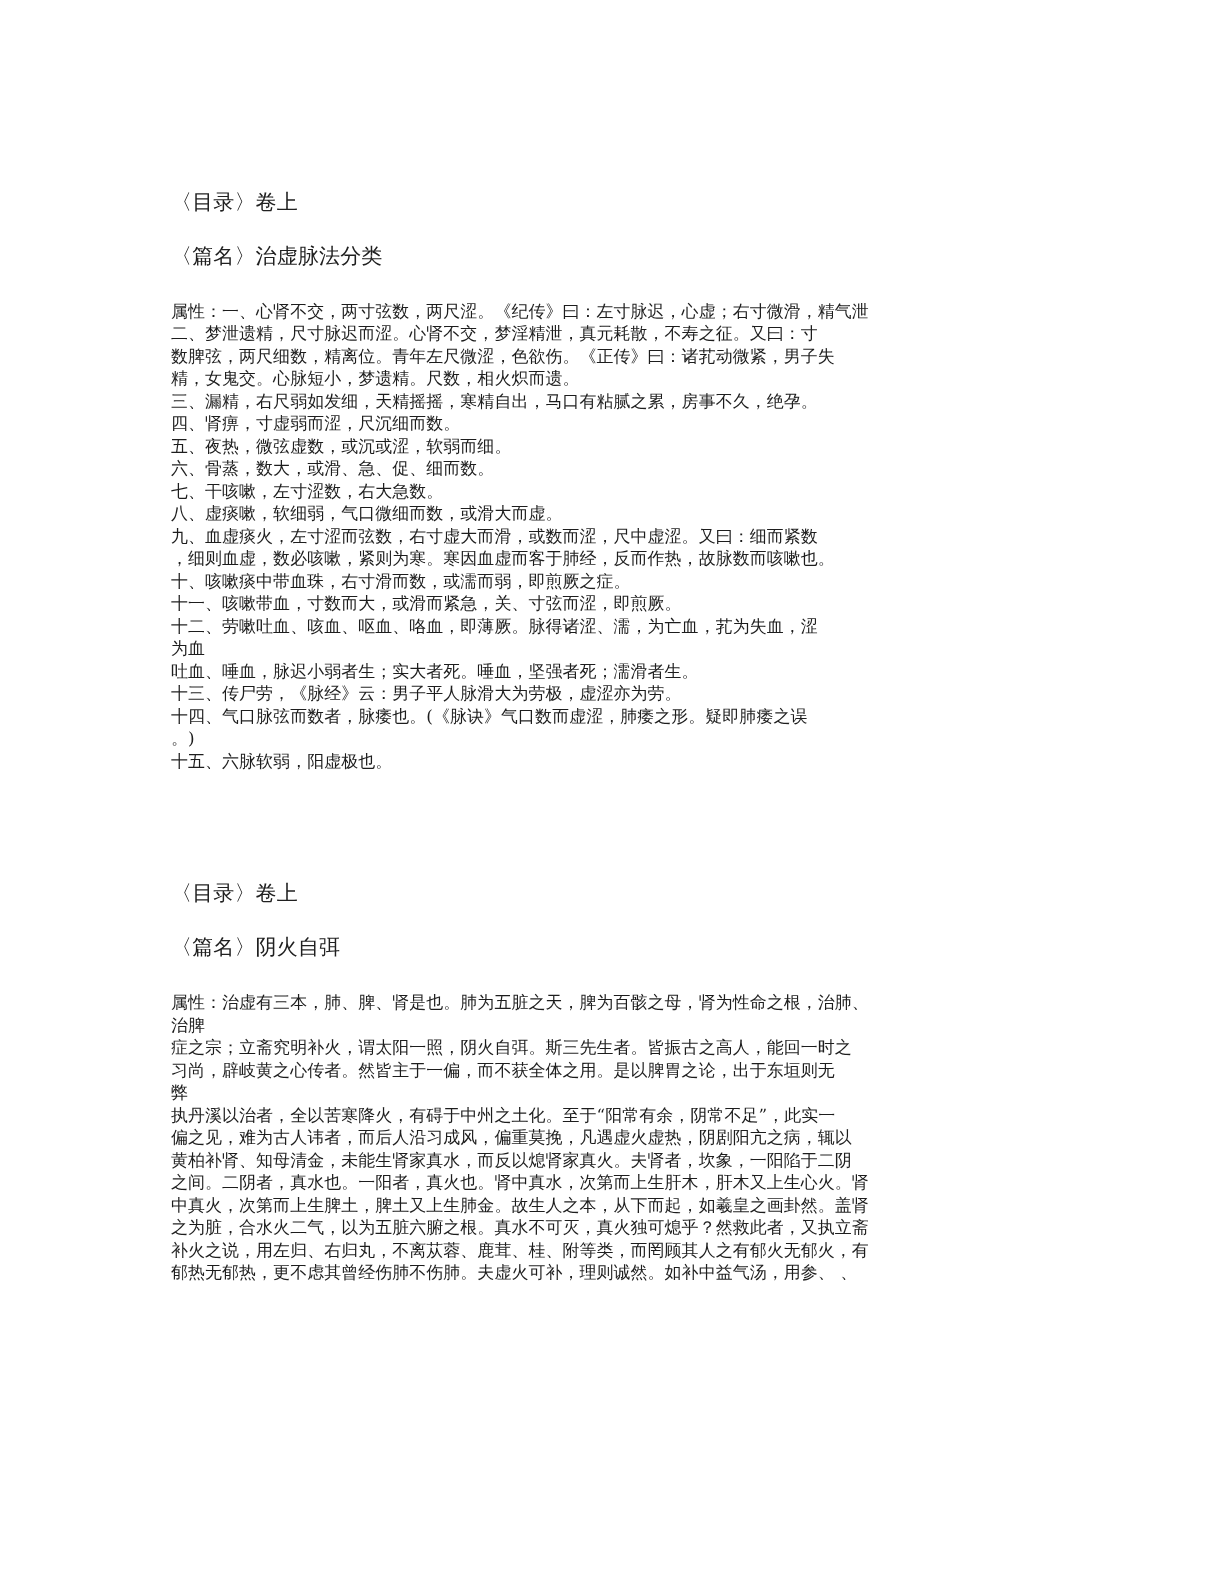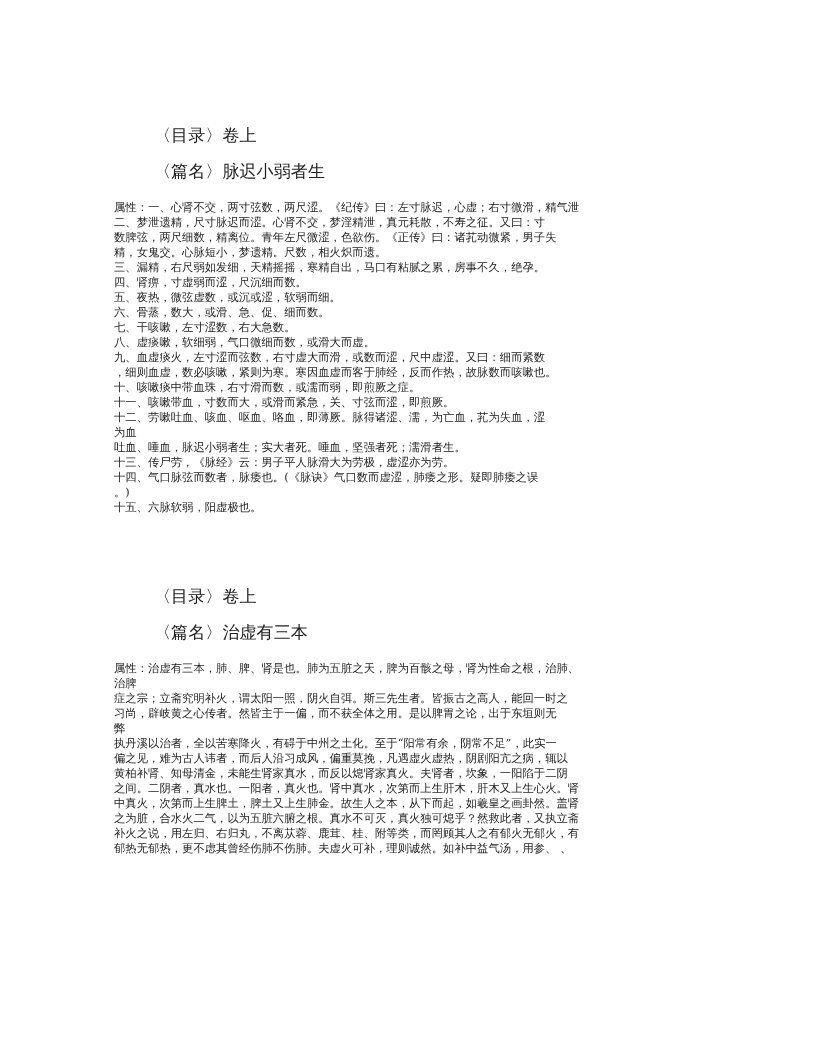--- a/index.html
+++ b/index.html
@@ -25,26 +25,25 @@
     position: absolute;
     left: 114px;
     top: 128px;
     width: 590px;
   }
   .section {
     margin: 0 0 0 0;
   }
   .toc-line,
   .title-line {
-    font-size: 17px;
+    font-size: 14px;
     line-height: 15px;
     letter-spacing: 0.1px;
     white-space: pre;
     color: #202020;
-    margin-left: 40px;
   }
   .toc-line {
     margin-bottom: 21px;
   }
   .title-line {
     margin-bottom: 21px;
   }
   .body-text {
     font-size: 11.3px;
     line-height: 15px;
@@ -59,21 +58,21 @@
   }
 </style>
 </head>
 <body style="background: rgb(255, 255, 255); color: rgb(29, 29, 29);">
 
 <div class="page">
   <div class="content">
 
     <div class="section">
       <div class="toc-line">〈目录〉卷上</div>
-      <div class="title-line">〈篇名〉脉迟小弱者生</div>
+      <div class="title-line">〈篇名〉治虚脉法分类</div>
       <div class="body-text">属性：一、心肾不交，两寸弦数，两尺涩。《纪传》曰：左寸脉迟，心虚；右寸微滑，精气泄
 二、梦泄遗精，尺寸脉迟而涩。心肾不交，梦淫精泄，真元耗散，不寿之征。又曰：寸
 数脾弦，两尺细数，精离位。青年左尺微涩，色欲伤。《正传》曰：诸芤动微紧，男子失
 精，女鬼交。心脉短小，梦遗精。尺数，相火炽而遗。
 三、漏精，右尺弱如发细，天精摇摇，寒精自出，马口有粘腻之累，房事不久，绝孕。
 四、肾痹，寸虚弱而涩，尺沉细而数。
 五、夜热，微弦虚数，或沉或涩，软弱而细。
 六、骨蒸，数大，或滑、急、促、细而数。
 七、干咳嗽，左寸涩数，右大急数。
 八、虚痰嗽，软细弱，气口微细而数，或滑大而虚。
@@ -87,21 +86,21 @@
 十三、传尸劳，《脉经》云：男子平人脉滑大为劳极，虚涩亦为劳。
 十四、气口脉弦而数者，脉痿也。(《脉诀》气口数而虚涩，肺痿之形。疑即肺痿之误
 。)
 十五、六脉软弱，阳虚极也。</div>
     </div>
 
     <div class="section-gap"></div>
 
     <div class="section">
       <div class="toc-line">〈目录〉卷上</div>
-      <div class="title-line">〈篇名〉治虚有三本</div>
+      <div class="title-line">〈篇名〉阴火自弭</div>
       <div class="body-text">属性：治虚有三本，肺、脾、肾是也。肺为五脏之天，脾为百骸之母，肾为性命之根，治肺、
 治脾
 症之宗；立斋究明补火，谓太阳一照，阴火自弭。斯三先生者。皆振古之高人，能回一时之
 习尚，辟岐黄之心传者。然皆主于一偏，而不获全体之用。是以脾胃之论，出于东垣则无
 弊
 执丹溪以治者，全以苦寒降火，有碍于中州之土化。至于“阳常有余，阴常不足”，此实一
 偏之见，难为古人讳者，而后人沿习成风，偏重莫挽，凡遇虚火虚热，阴剧阳亢之病，辄以
 黄柏补肾、知母清金，未能生肾家真水，而反以熄肾家真火。夫肾者，坎象，一阳陷于二阴
 之间。二阴者，真水也。一阳者，真火也。肾中真水，次第而上生肝木，肝木又上生心火。肾
 中真火，次第而上生脾土，脾土又上生肺金。故生人之本，从下而起，如羲皇之画卦然。盖肾

